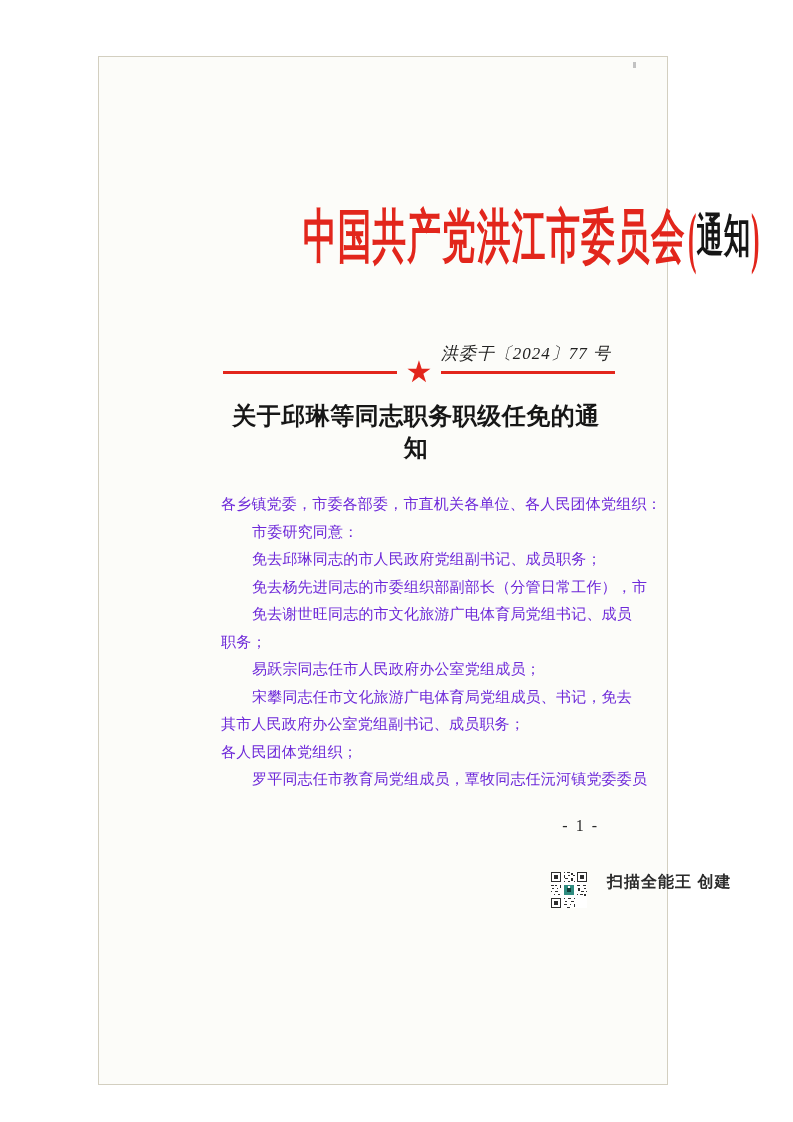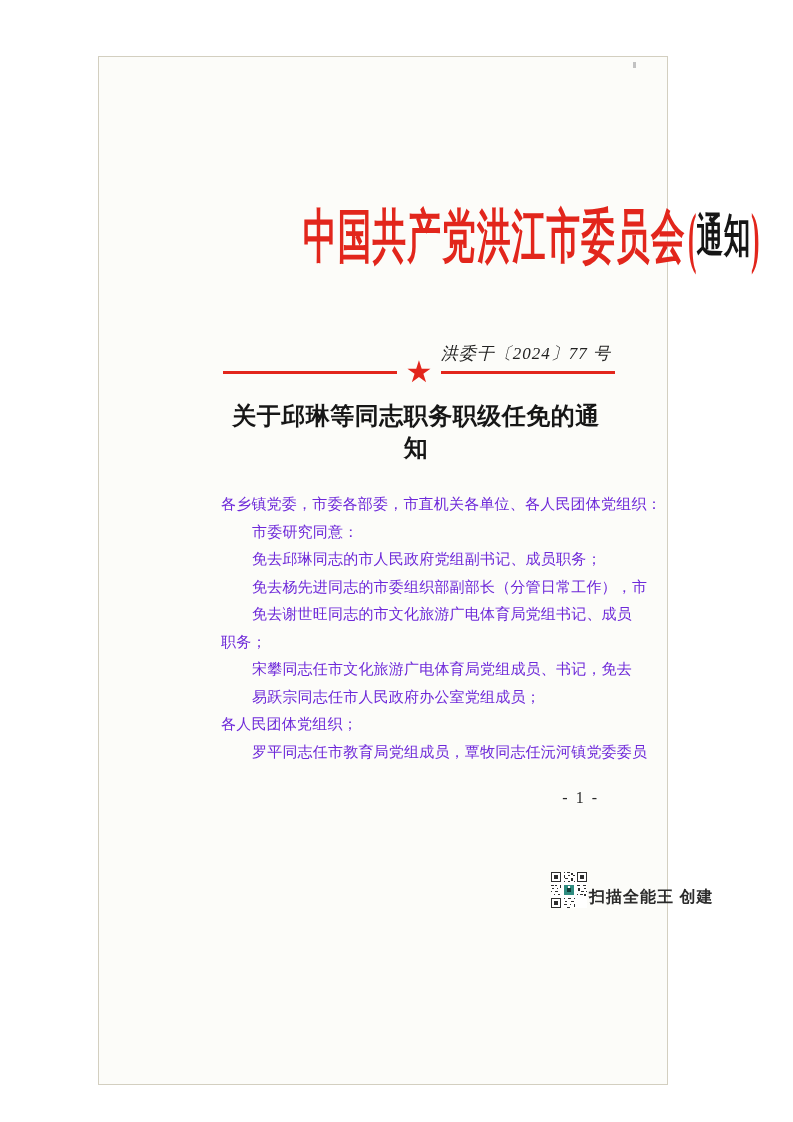--- a/index.html
+++ b/index.html
@@ -122,22 +122,22 @@
     position:absolute;
     left:633px; top:62px;
     width:3px; height:6px;
     background:#c2c2c2;
   }
   
   .watermark {
     position:absolute;
     left:551px; top:872px;
     display:flex;
-    align-items:flex-end;
-    gap:2px;
+    align-items:flex-start;
+    gap:20px;
   }
   .qr { width:36px; height:36px; display:block; }
   .wm-label {
     font-family:"Liberation Sans","DejaVu Sans",sans-serif;
     font-weight:bold;
     font-size:16px;
     letter-spacing:1px;
     color:#2b2b2b;
     white-space:nowrap;
   }
@@ -165,22 +165,23 @@
 
       <div class="doc-title">关于邱琳等同志职务职级任免的通知</div>
 
       <div class="body-text">
         <p class="line">各乡镇党委，市委各部委，市直机关各单位、各人民团体党组织：</p>
         <p class="line indent">市委研究同意：</p>
         <p class="line indent">免去邱琳同志的市人民政府党组副书记、成员职务；</p>
         <p class="line indent">免去杨先进同志的市委组织部副部长（分管日常工作），市</p>
         <p class="line indent">免去谢世旺同志的市文化旅游广电体育局党组书记、成员</p>
         <p class="line">职务；</p>
+        <p class="line indent">易跃宗同志任市人民政府办公室党组成员；</p>
         <p class="line indent">宋攀同志任市文化旅游广电体育局党组成员、书记，免去</p>
-        <p class="line indent">易跃宗同志任市人民政府办公室党组成员；</p>
+        <p class="line">其市人民政府办公室党组副书记、成员职务；</p>
         <p class="line">各人民团体党组织；</p>
         <p class="line indent">罗平同志任市教育局党组成员，覃牧同志任沅河镇党委委员</p>
       </div>
 
       <div class="page-number">- 1 -</div>
 
     </div>
   </div>
 
   <div class="speck"></div>

